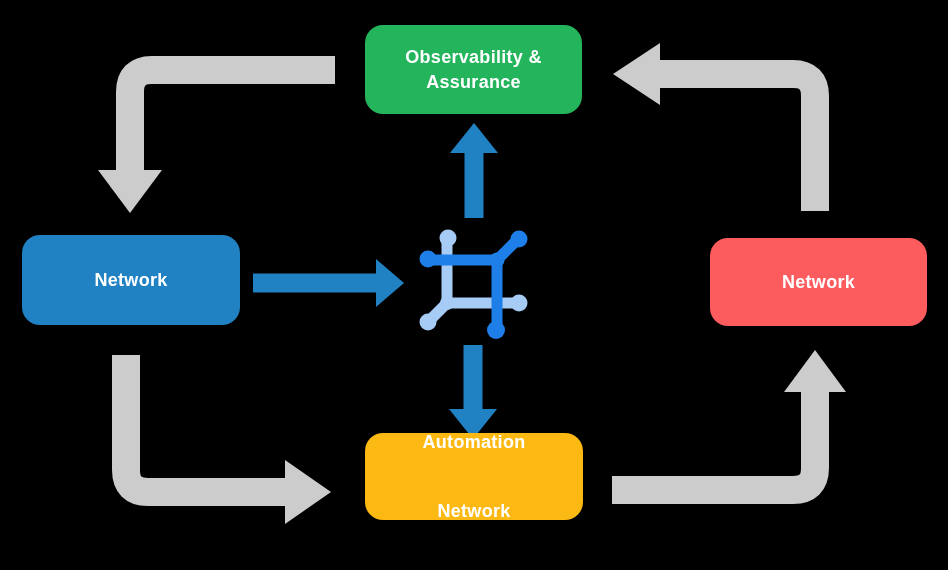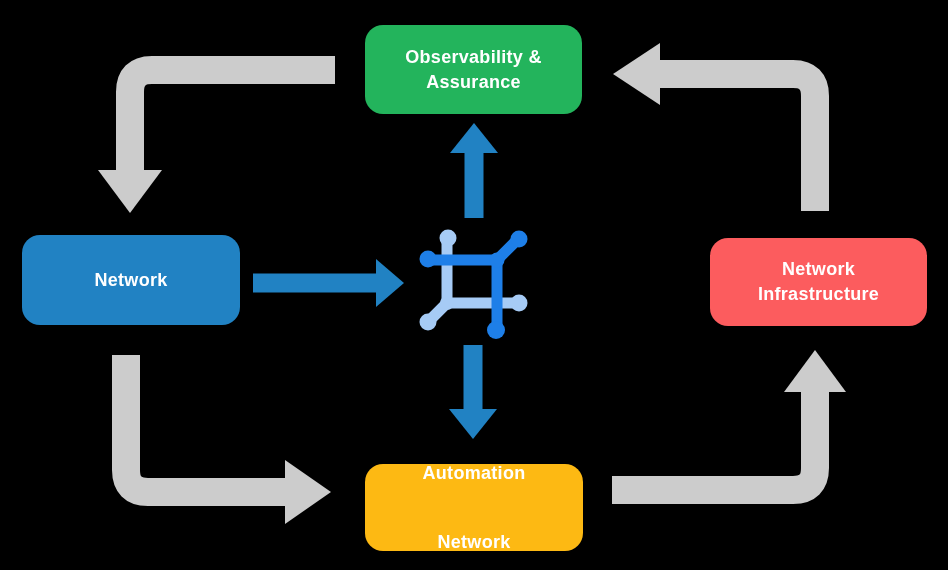--- a/index.html
+++ b/index.html
@@ -26,21 +26,21 @@
     justify-content: center;
     text-align: center;
     font-size: 18px;
     font-weight: bold;
     letter-spacing: 0.3px;
     line-height: 25px;
   }
   .node-observability  { left: 365px; top: 25px;  width: 217px; height: 89px; }
   .node-operations     { left: 22px;  top: 235px; width: 218px; height: 90px; }
   .node-infrastructure { left: 710px; top: 238px; width: 217px; height: 88px; }
-  .node-automation     { left: 365px; top: 464px; width: 218px; height: 87px; gap: 44px; }
+  .node-automation     { left: 365px; top: 433px; width: 218px; height: 87px; gap: 44px; }
 </style>
 </head>
 <body>
 
 <div class="stage">
 
   <svg class="canvas" width="948" height="570" viewBox="0 0 948 570">
 
     <g>
       <path class="garrow" d="M 335 70 L 152 70 Q 130 70 130 92 L 130 174" stroke="#CCCCCC"></path>
@@ -105,21 +105,20 @@
     <span>Observability &amp;</span>
     <span>Assurance</span>
   </div>
 
   <div class="node node-operations" style="background: rgb(33, 130, 195);">
     <span>Network</span>
   </div>
 
   <div class="node node-infrastructure" style="background: rgb(252, 92, 94);">
     <span>Network</span>
-    <span>Infrastructure</span>
   </div>
 
   <div class="node node-automation" style="background: rgb(253, 185, 19);">
     <span>Automation</span>
     <span>Network</span>
   </div>
 
 </div>
 
 </body></html>

